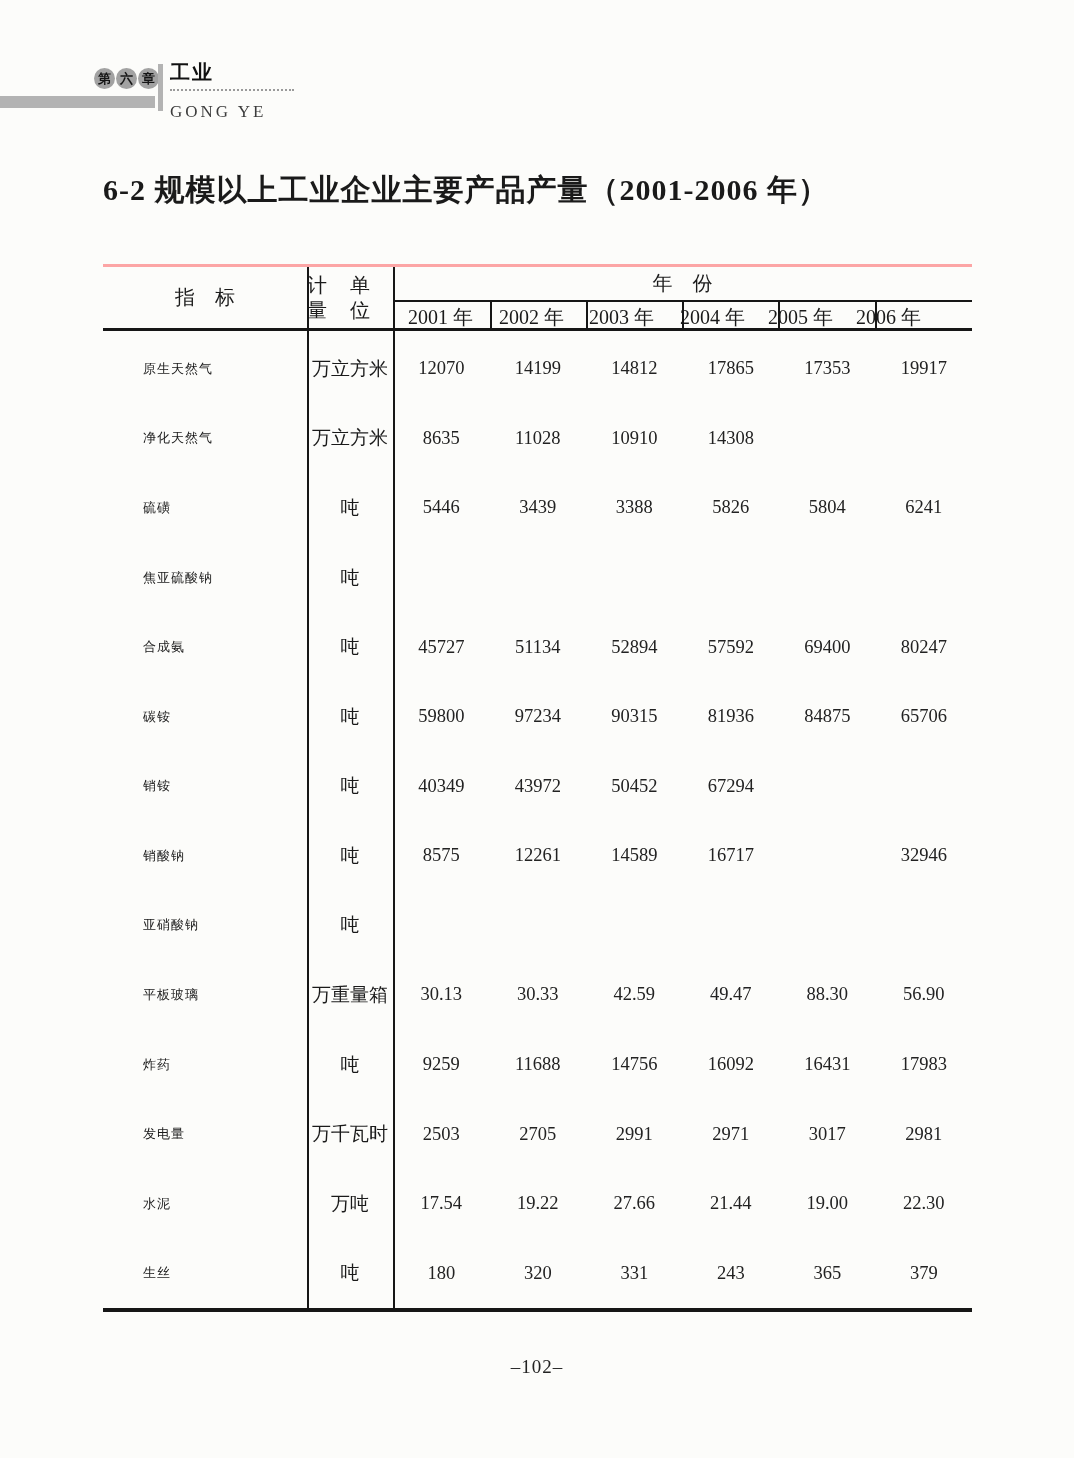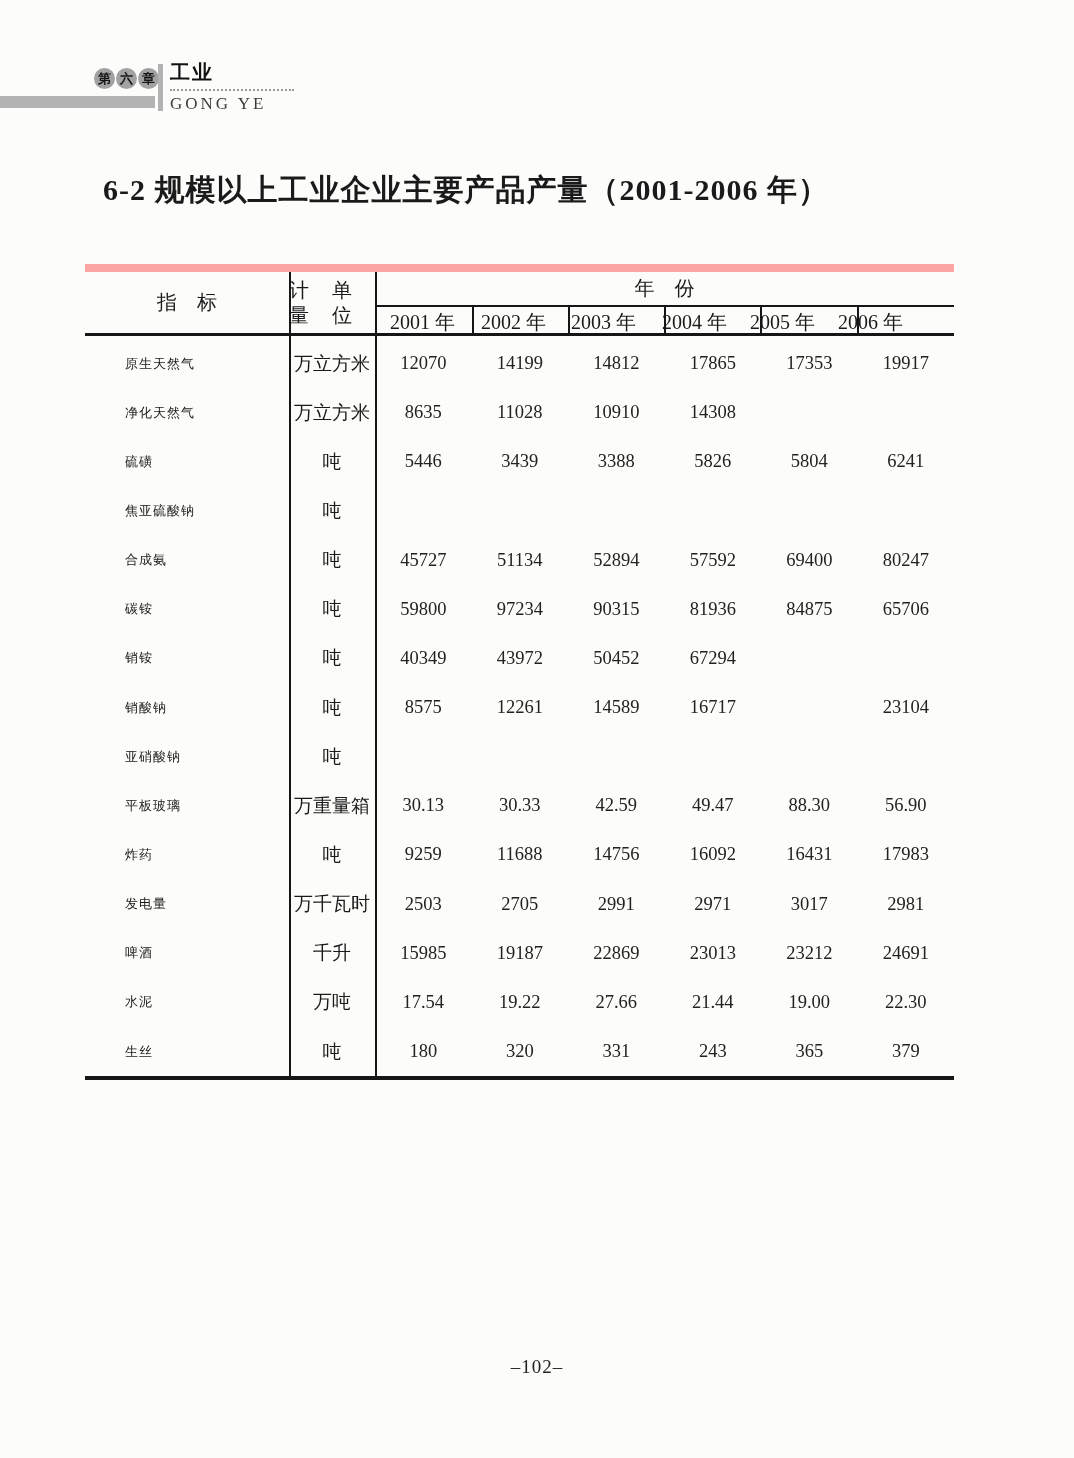--- a/index.html
+++ b/index.html
@@ -17,32 +17,32 @@
   .badge-circle {
     width:21px; height:21px; border-radius:50%;
     background:#a2a2a2; color:#151515;
     display:flex; align-items:center; justify-content:center;
     font-size:13px; font-weight:700; line-height:1;
   }
   .vbar { position:absolute; left:158px; top:64px; width:5px; height:47px; background:#b3b3b3; }
   .chap-block { position:absolute; left:170px; top:59px; }
   .chap-title { font-size:20px; font-weight:700; letter-spacing:2px; color:#111; }
   .chap-dotted { width:124px; margin-top:3px; border-bottom:2px dotted #9a9a9a; }
-  .chap-sub { margin-top:3px; font-size:17px; letter-spacing:3px; color:#3c3c3c; }
+  .chap-sub { margin-top:11px; font-size:17px; letter-spacing:3px; color:#3c3c3c; }
 
   
   .page-title {
     position:absolute; left:103px; top:170px;
     font-size:30px; font-weight:700; letter-spacing:1px; white-space:nowrap;
   }
 
   
   .table {
-    position:absolute; left:85px; top:264px; width:869px; height:816px;
-    border-top:8px solid #fca5a5; border-bottom:4px solid #161616;
+    position:absolute; left:103px; top:264px; width:869px; height:1048px;
+    border-top:3px solid #fca5a5; border-bottom:4px solid #161616;
   }
   .vline { position:absolute; top:0; bottom:0; width:2px; background:#161616; z-index:2; }
   .vline-1 { left:204px; }
   .vline-2 { left:290px; }
 
   .thead { position:absolute; left:0; top:0; right:0; height:64px; border-bottom:3px solid #161616; }
   .h-ind {
     position:absolute; left:0; top:0; width:204px; height:100%;
     display:flex; align-items:center; justify-content:center; font-size:20px;
   }
@@ -196,21 +196,21 @@
     <div class="c-val"></div>
   </div>
         <div class="trow">
     <div class="c-ind">销酸钠</div>
     <div class="c-unit">吨</div>
     <div class="c-val">8575</div>
     <div class="c-val">12261</div>
     <div class="c-val">14589</div>
     <div class="c-val">16717</div>
     <div class="c-val"></div>
-    <div class="c-val">23104</div>
+    <div class="c-val">32946</div>
   </div>
         <div class="trow">
     <div class="c-ind">亚硝酸钠</div>
     <div class="c-unit">吨</div>
     <div class="c-val"></div>
     <div class="c-val"></div>
     <div class="c-val"></div>
     <div class="c-val"></div>
     <div class="c-val"></div>
     <div class="c-val"></div>
@@ -239,30 +239,20 @@
     <div class="c-ind">发电量</div>
     <div class="c-unit">万千瓦时</div>
     <div class="c-val">2503</div>
     <div class="c-val">2705</div>
     <div class="c-val">2991</div>
     <div class="c-val">2971</div>
     <div class="c-val">3017</div>
     <div class="c-val">2981</div>
   </div>
         <div class="trow">
-    <div class="c-ind">啤酒</div>
-    <div class="c-unit">千升</div>
-    <div class="c-val">15985</div>
-    <div class="c-val">19187</div>
-    <div class="c-val">22869</div>
-    <div class="c-val">23013</div>
-    <div class="c-val">23212</div>
-    <div class="c-val">24691</div>
-  </div>
-        <div class="trow">
     <div class="c-ind">水泥</div>
     <div class="c-unit">万吨</div>
     <div class="c-val">17.54</div>
     <div class="c-val">19.22</div>
     <div class="c-val">27.66</div>
     <div class="c-val">21.44</div>
     <div class="c-val">19.00</div>
     <div class="c-val">22.30</div>
   </div>
         <div class="trow">

